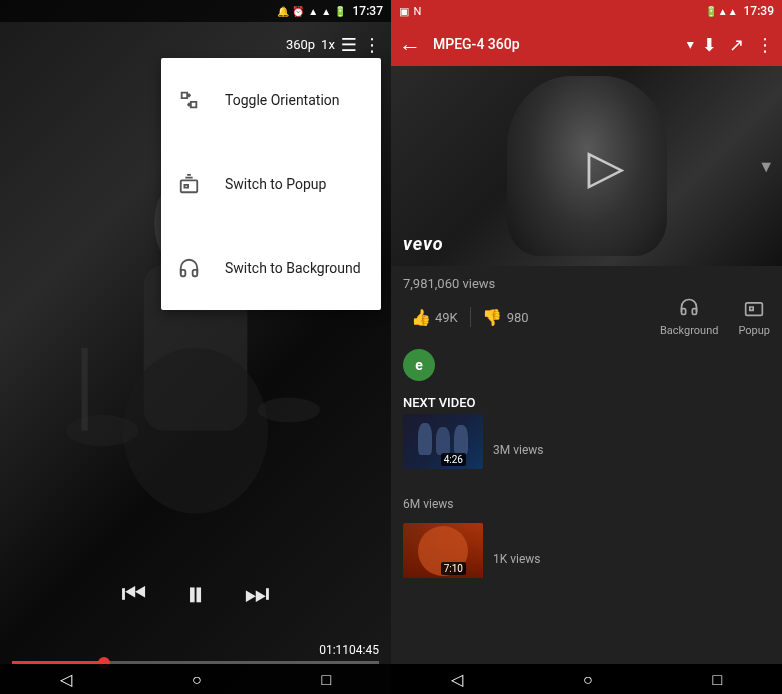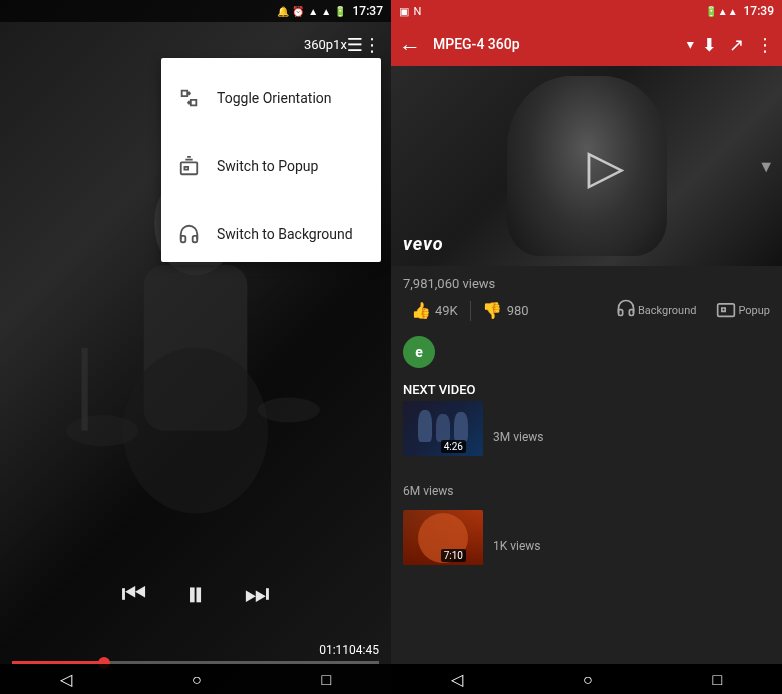--- a/index.html
+++ b/index.html
@@ -57,21 +57,21 @@
 
     
     .left-toolbar {
       position: absolute;
       top: 22px; left: 0; right: 0;
       height: 44px;
       display: flex;
       align-items: center;
       justify-content: flex-end;
       padding: 0 10px;
-      gap: 0;
+      gap: 6px;
       z-index: 10;
     }
     .toolbar-btn {
       color: #fff;
       font-size: 13px;
       font-weight: 400;
       cursor: pointer;
     }
     .toolbar-icon {
       color: #fff;
@@ -85,24 +85,23 @@
       right: 10px;
       background: #fff;
       border-radius: 2px;
       width: 220px;
       z-index: 20;
       box-shadow: 0 4px 12px rgba(0,0,0,0.4);
     }
     .dropdown-item {
       display: flex;
       align-items: center;
-      padding: 16px 16px;
-      gap: 16px;
-      cursor: pointer;
-      margin-top: 12px;
+      padding: 30px 16px;
+      gap: 24px;
+      cursor: pointer;
     }
     .dropdown-item-icon {
       width: 24px;
       height: 24px;
       display: flex;
       align-items: center;
       justify-content: center;
       color: #555;
       font-size: 18px;
     }
@@ -339,21 +338,21 @@
       background: #444;
       margin: 0 4px;
     }
     .spacer { flex: 1; }
     .bg-popup-actions {
       display: flex;
       gap: 20px;
     }
     .bp-action {
       display: flex;
-      flex-direction: row;
+      flex-direction: column;
       align-items: center;
       gap: 2px;
       cursor: pointer;
       color: #aaa;
     }
     .bp-icon { font-size: 20px; }
     .bp-label { font-size: 11px; }
 
     
     .channel-row {

